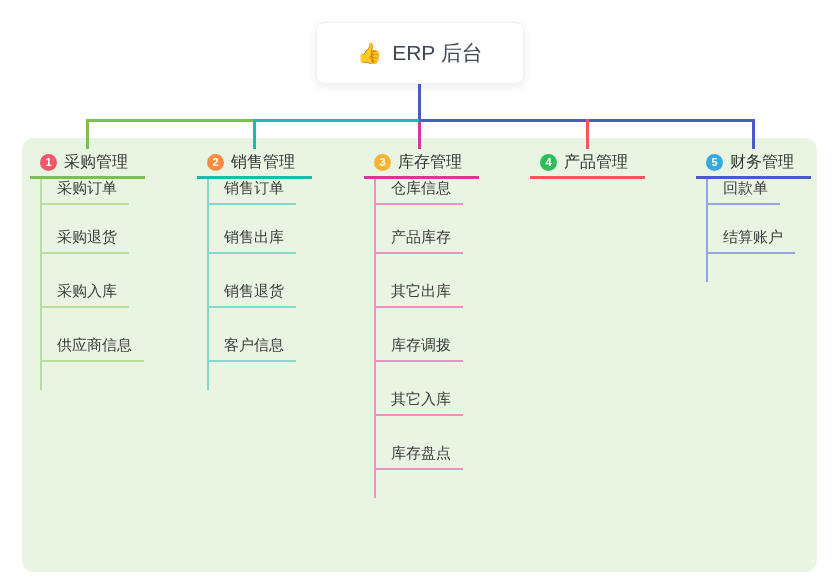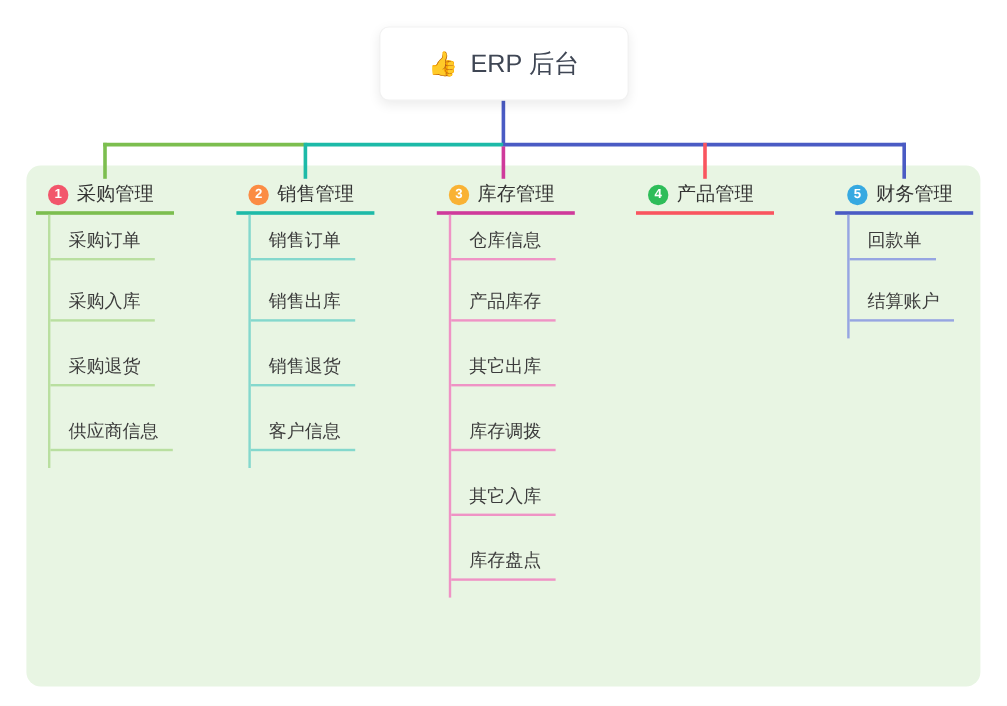--- a/index.html
+++ b/index.html
@@ -39,21 +39,21 @@
     font-size:16px;font-weight:500;color:#333333;white-space:nowrap;
   }
   .badge{
     flex:0 0 auto;width:17px;height:17px;border-radius:50%;
     background:var(--badge);color:#ffffff;font-size:11px;font-weight:700;
     display:flex;align-items:center;justify-content:center;line-height:1;
   }
   .children{
     margin-left:10px;border-left:2px solid var(--light);width:fit-content;
   }
-  .slot{height:54px;display:flex;align-items:center;}
+  .slot{height:54px;display:flex;align-items:flex-start;}
   .slot:first-child{height:49px;}
   .child-label{
     padding:0 12px 5px 15px;border-bottom:2px solid var(--light);
     font-size:15px;color:#3c3c3c;white-space:nowrap;
   }
 </style>
 </head>
 <body>
 
 <div id="canvas" style="background: rgb(255, 255, 255);">
@@ -88,27 +88,27 @@
     </div>
     <div class="children">
   <div class="slot">
     <div class="child-label">
       <span>采购订单</span>
     </div>
   </div>
 
   <div class="slot">
     <div class="child-label">
+      <span>采购退货</span>
+    </div>
+  </div>
+
+  <div class="slot">
+    <div class="child-label">
       <span>采购入库</span>
-    </div>
-  </div>
-
-  <div class="slot">
-    <div class="child-label">
-      <span>采购退货</span>
     </div>
   </div>
 
   <div class="slot">
     <div class="child-label">
       <span>供应商信息</span>
     </div>
   </div>
 </div>
   </div>

